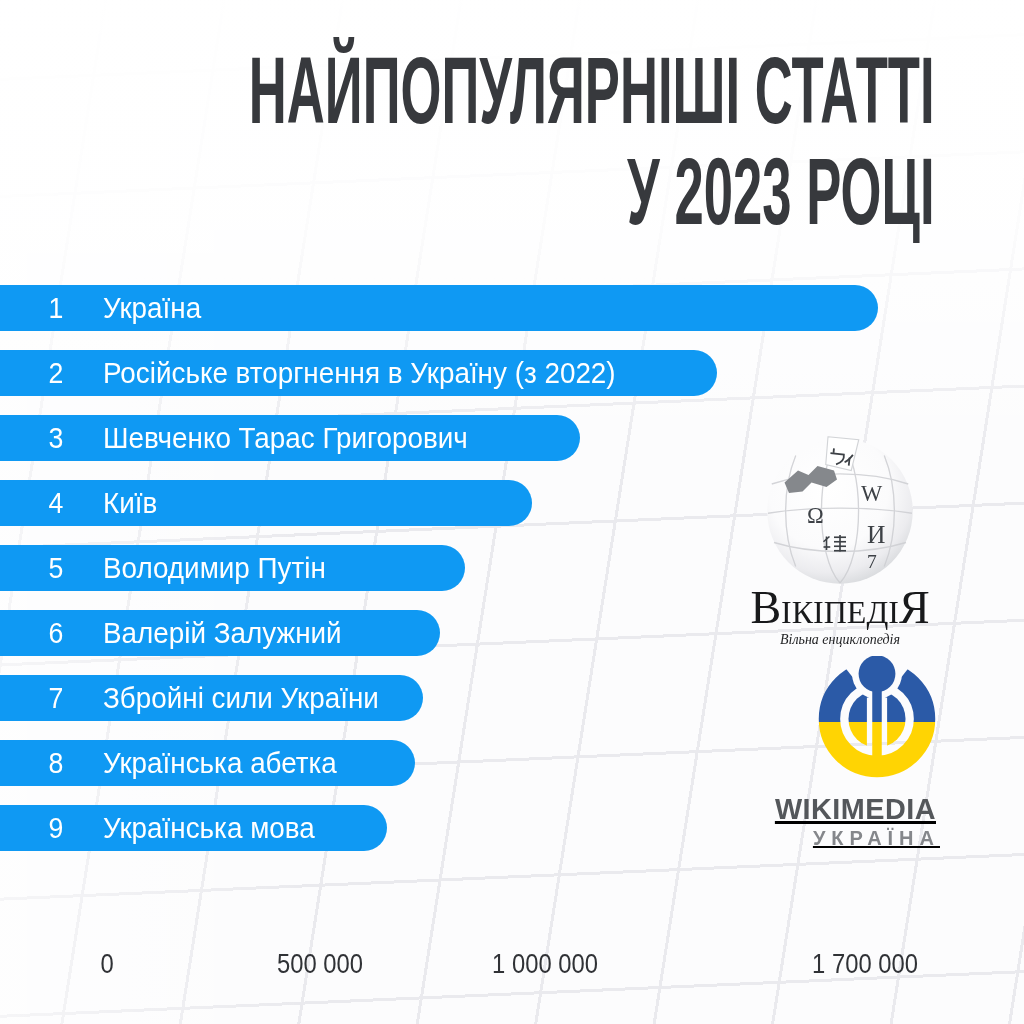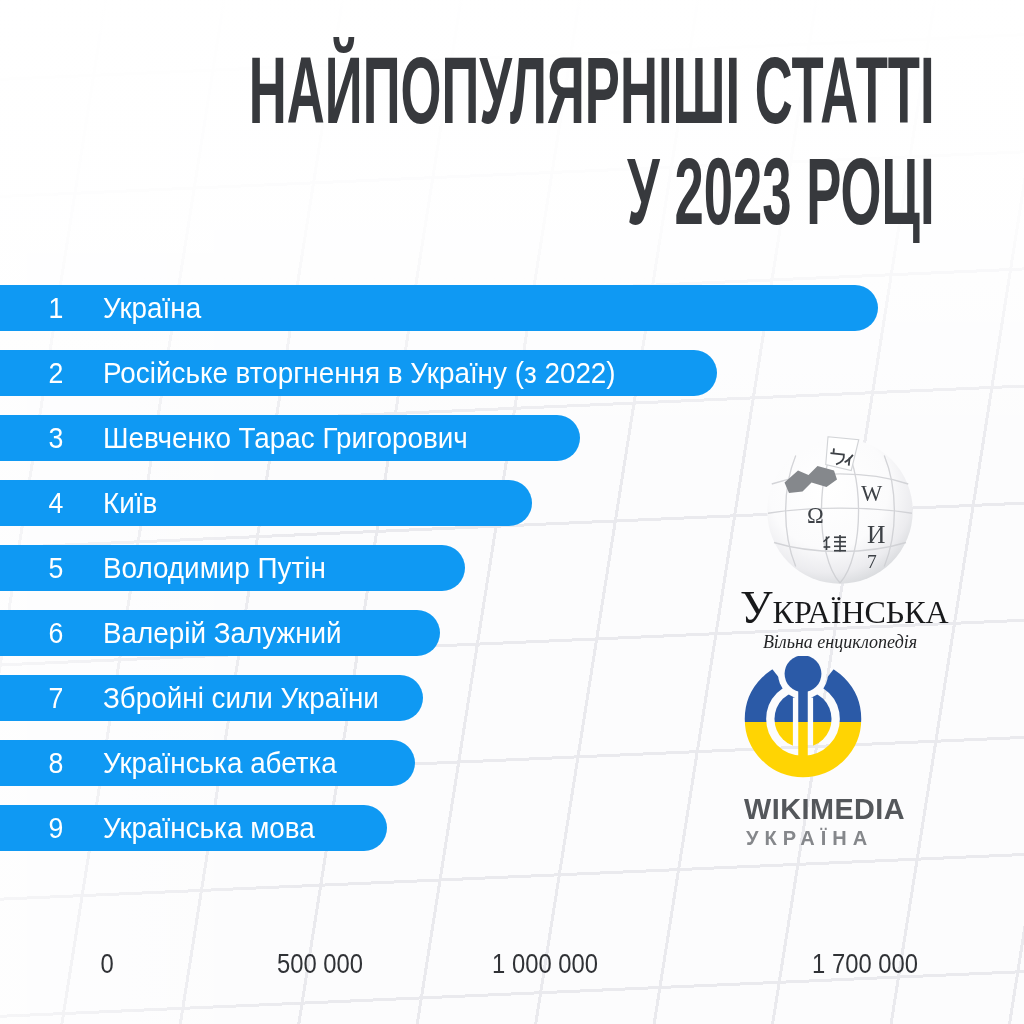--- a/index.html
+++ b/index.html
@@ -39,22 +39,22 @@
   .axis{position:absolute;left:0;top:948px;width:1024px;height:36px;}
   .tick{position:absolute;top:0;transform:translateX(-50%) scaleX(.85);
         font-size:28px;color:#303236;white-space:nowrap;}
 
   
   .wp-block{position:absolute;left:740px;top:436px;width:200px;text-align:center;}
   .wp-globe{display:block;margin:0 auto;}
   .wp-wordmark{font-family:"Liberation Serif", serif;font-variant:small-caps;
       font-size:46px;color:#18191b;line-height:44px;letter-spacing:0;}
   .wp-tagline{font-family:"Liberation Serif", serif;font-style:italic;
-      font-size:18px;color:#232426;margin-top:2px;}
-  .wm-block{position:absolute;left:740px;top:656px;width:200px;text-align:left;}
+      font-size:14px;color:#232426;margin-top:2px;}
+  .wm-block{position:absolute;left:740px;top:656px;width:200px;text-align:right;text-decoration:underline;}
   .wm-word{font-weight:700;font-size:30px;color:#54575b;letter-spacing:.5px;
       margin-top:6px;transform:scaleX(.96);transform-origin:50% 0;}
   .wm-country{font-weight:700;font-size:20px;color:#85878b;letter-spacing:6px;
       margin-top:1px;padding-left:6px;}
 </style>
 </head>
 <body>
 
 <div class="bg">
   <div class="grid-v"></div>
@@ -167,21 +167,21 @@
       <path d="M4,2 v18"></path>
         <path d="M0,9 l8,-7"></path>
         <path d="M0,16 h9"></path>
       <path d="M14,3 h16"></path>
         <path d="M14,9 h16"></path>
         <path d="M14,15 h16"></path>
         <path d="M14,21 h16"></path>
       <path d="M22,0 v22"></path>
     </g>
   </svg>
-  <div class="wp-wordmark">Українська</div>
+  <div class="wp-wordmark">ВікіпедіЯ</div>
   <div class="wp-tagline">Вільна енциклопедія</div>
 </div>
 
 <div class="wm-block">
   <svg width="126" height="126" viewBox="0 0 200 212">
     <defs>
       <linearGradient id="uaflag" x1="0" y1="0" x2="0" y2="1">
         <stop offset="0" stop-color="#2b5aa7"></stop>
         <stop offset="0.52" stop-color="#2b5aa7"></stop>
         <stop offset="0.52" stop-color="#ffd403"></stop>

